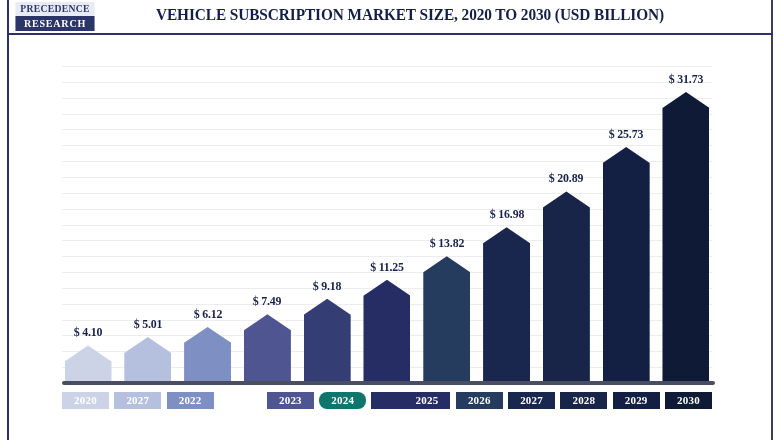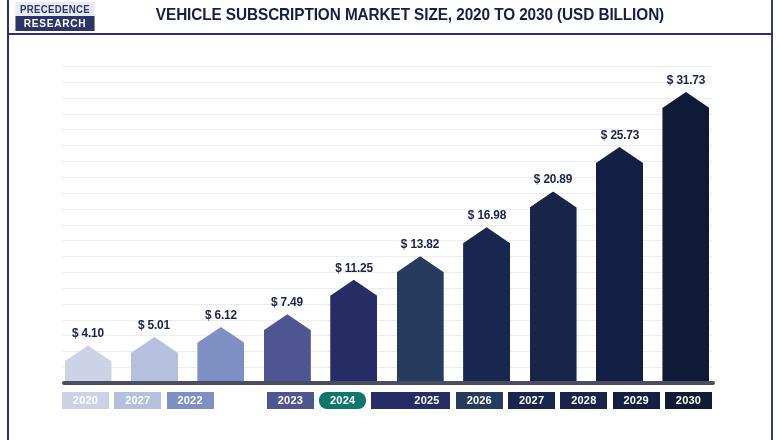--- a/index.html
+++ b/index.html
@@ -11,20 +11,21 @@
     font-family: "Liberation Sans", sans-serif;
   }
 
   #canvas {
     position: relative;
     width: 780px;
     height: 440px;
     background: #ffffff;
     overflow: hidden;
     box-sizing: border-box;
+    font-family: Liberation Serif, serif;
   }
 
   
   #frame-left {
     position: absolute;
     left: 7px; top: 0px;
     width: 2px; height: 440px;
     background: #2b2f6b;
   }
   #frame-right {
@@ -229,20 +230,24 @@
         </div>
         <div class="bar-slot">
           <div class="bar-value" style="bottom: 61.1273px;">$ 6.12</div>
           <div class="bar-shape" style="height: 56.1273px; background: rgb(126, 143, 196); clip-path: polygon(0% 100%, 0% 28.5066%, 50% 0%, 100% 28.5066%, 100% 100%);"></div>
         </div>
         <div class="bar-slot">
           <div class="bar-value" style="bottom: 73.6918px;">$ 7.49</div>
           <div class="bar-shape" style="height: 68.6918px; background: rgb(79, 85, 144); clip-path: polygon(0% 100%, 0% 23.2925%, 50% 0%, 100% 23.2925%, 100% 100%);"></div>
         </div>
         <div class="bar-slot">
+          <div class="bar-value" style="bottom: 89.191px;">$ 9.18</div>
+          <div class="bar-shape" style="height: 84.191px; background: rgb(53, 61, 117); clip-path: polygon(0% 100%, 0% 19.0044%, 50% 0%, 100% 19.0044%, 100% 100%);"></div>
+        </div>
+        <div class="bar-slot">
           <div class="bar-value" style="bottom: 108.175px;">$ 11.25</div>
           <div class="bar-shape" style="height: 103.175px; background: rgb(38, 45, 100); clip-path: polygon(0% 100%, 0% 15.5076%, 50% 0%, 100% 15.5076%, 100% 100%);"></div>
         </div>
         <div class="bar-slot">
           <div class="bar-value" style="bottom: 131.745px;">$ 13.82</div>
           <div class="bar-shape" style="height: 126.745px; background: rgb(37, 60, 94); clip-path: polygon(0% 100%, 0% 12.6238%, 50% 0%, 100% 12.6238%, 100% 100%);"></div>
         </div>
         <div class="bar-slot">
           <div class="bar-value" style="bottom: 160.726px;">$ 16.98</div>
           <div class="bar-shape" style="height: 155.726px; background: rgb(25, 38, 78); clip-path: polygon(0% 100%, 0% 10.2745%, 50% 0%, 100% 10.2745%, 100% 100%);"></div>

